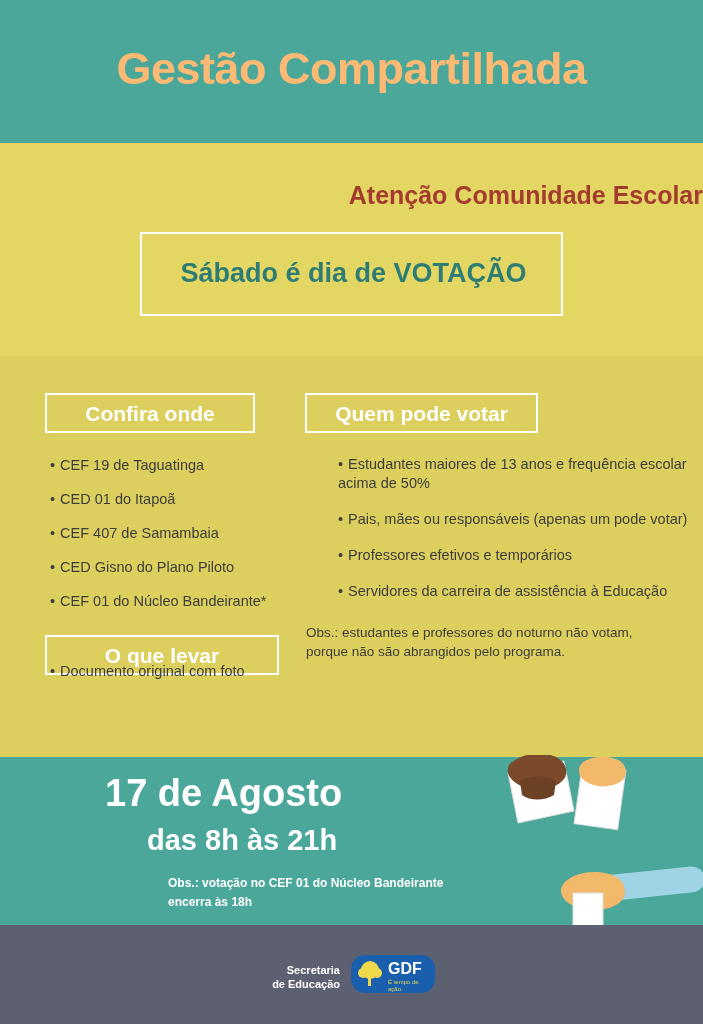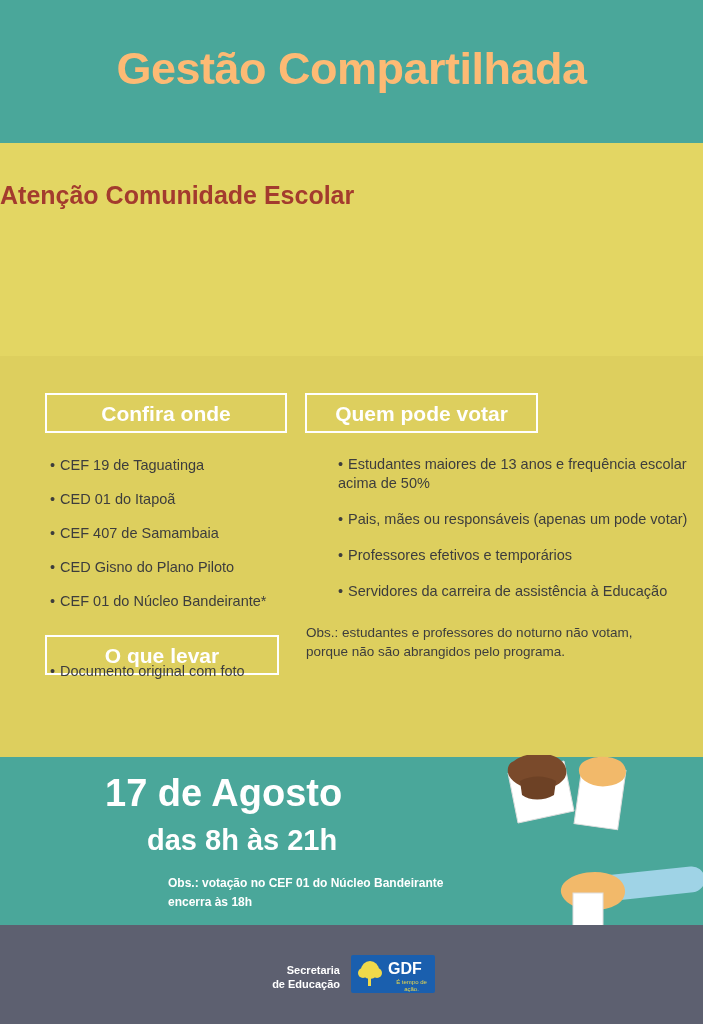--- a/index.html
+++ b/index.html
@@ -63,21 +63,21 @@
     border-top: 22px solid #e3d663;
   }
   .notch-bottom {
     left: 29px; top: 757px;
     border-top: 22px solid #ddcf5e;
   }
   .attention-title {
     position: absolute;
     left: 0; top: 181px;
     width: 703px;
-    text-align: left;
+    text-align: right;
     color: #a33b2e;
     font-size: 25px;
     font-weight: bold;
   }
   .vote-box {
     position: absolute;
     left: 140px; top: 232px;
     width: 423px;
     height: 84px;
     border: 2px solid #ffffff;
@@ -105,21 +105,21 @@
     position: absolute;
     border: 2px solid #ffffff;
     box-sizing: border-box;
     color: #ffffff;
     font-size: 21px;
     font-weight: bold;
     text-align: center;
     line-height: 38px;
     height: 40px;
   }
-  .head-where  { left: 45px;  top: 393px; width: 242px; }
+  .head-where  { left: 45px;  top: 393px; width: 210px; }
   .head-who    { left: 305px; top: 393px; width: 233px; }
   .head-bring  { left: 45px;  top: 635px; width: 234px; }
 
   .list {
     position: absolute;
     margin: 0;
     padding: 0;
     list-style: none;
     color: #3d3d3d;
   }
@@ -192,22 +192,21 @@
     text-align: right;
     font-weight: bold;
     width: 72px;
   }
   .gdf-logo {
     position: absolute;
     left: 351px; top: 955px;
     width: 84px;
     height: 38px;
     background: #1a5fae;
-    border-radius: 2px;
-    text-align: center;
+    border-radius: 14px;
   }
   .gdf-tree {
     position: absolute;
     left: 4px; top: 4px;
     width: 30px; height: 30px;
   }
   .gdf-text {
     position: absolute;
     left: 37px; top: 6px;
     color: #ffffff;
@@ -230,20 +229,23 @@
 <body>
 
 <div class="poster">
 
   <div class="band-header"></div>
   <div class="header-title">Gestão Compartilhada</div>
   <div class="notch notch-top"></div>
 
   <div class="band-attention"></div>
   <div class="attention-title">Atenção Comunidade Escolar</div>
+  <div class="vote-box">
+    <div class="vote-box-text">Sábado é dia de VOTAÇÃO</div>
+  </div>
   <div class="notch notch-mid"></div>
 
   <div class="band-info"></div>
 
   <div class="section-head head-where">Confira onde</div>
   <ul class="list list-where">
     <li><span class="bullet">•</span><span>CEF 19 de Taguatinga</span></li>
     <li><span class="bullet">•</span><span>CED 01 do Itapoã</span></li>
     <li><span class="bullet">•</span><span>CEF 407 de Samambaia</span></li>
     <li><span class="bullet">•</span><span>CED Gisno do Plano Piloto</span></li>

